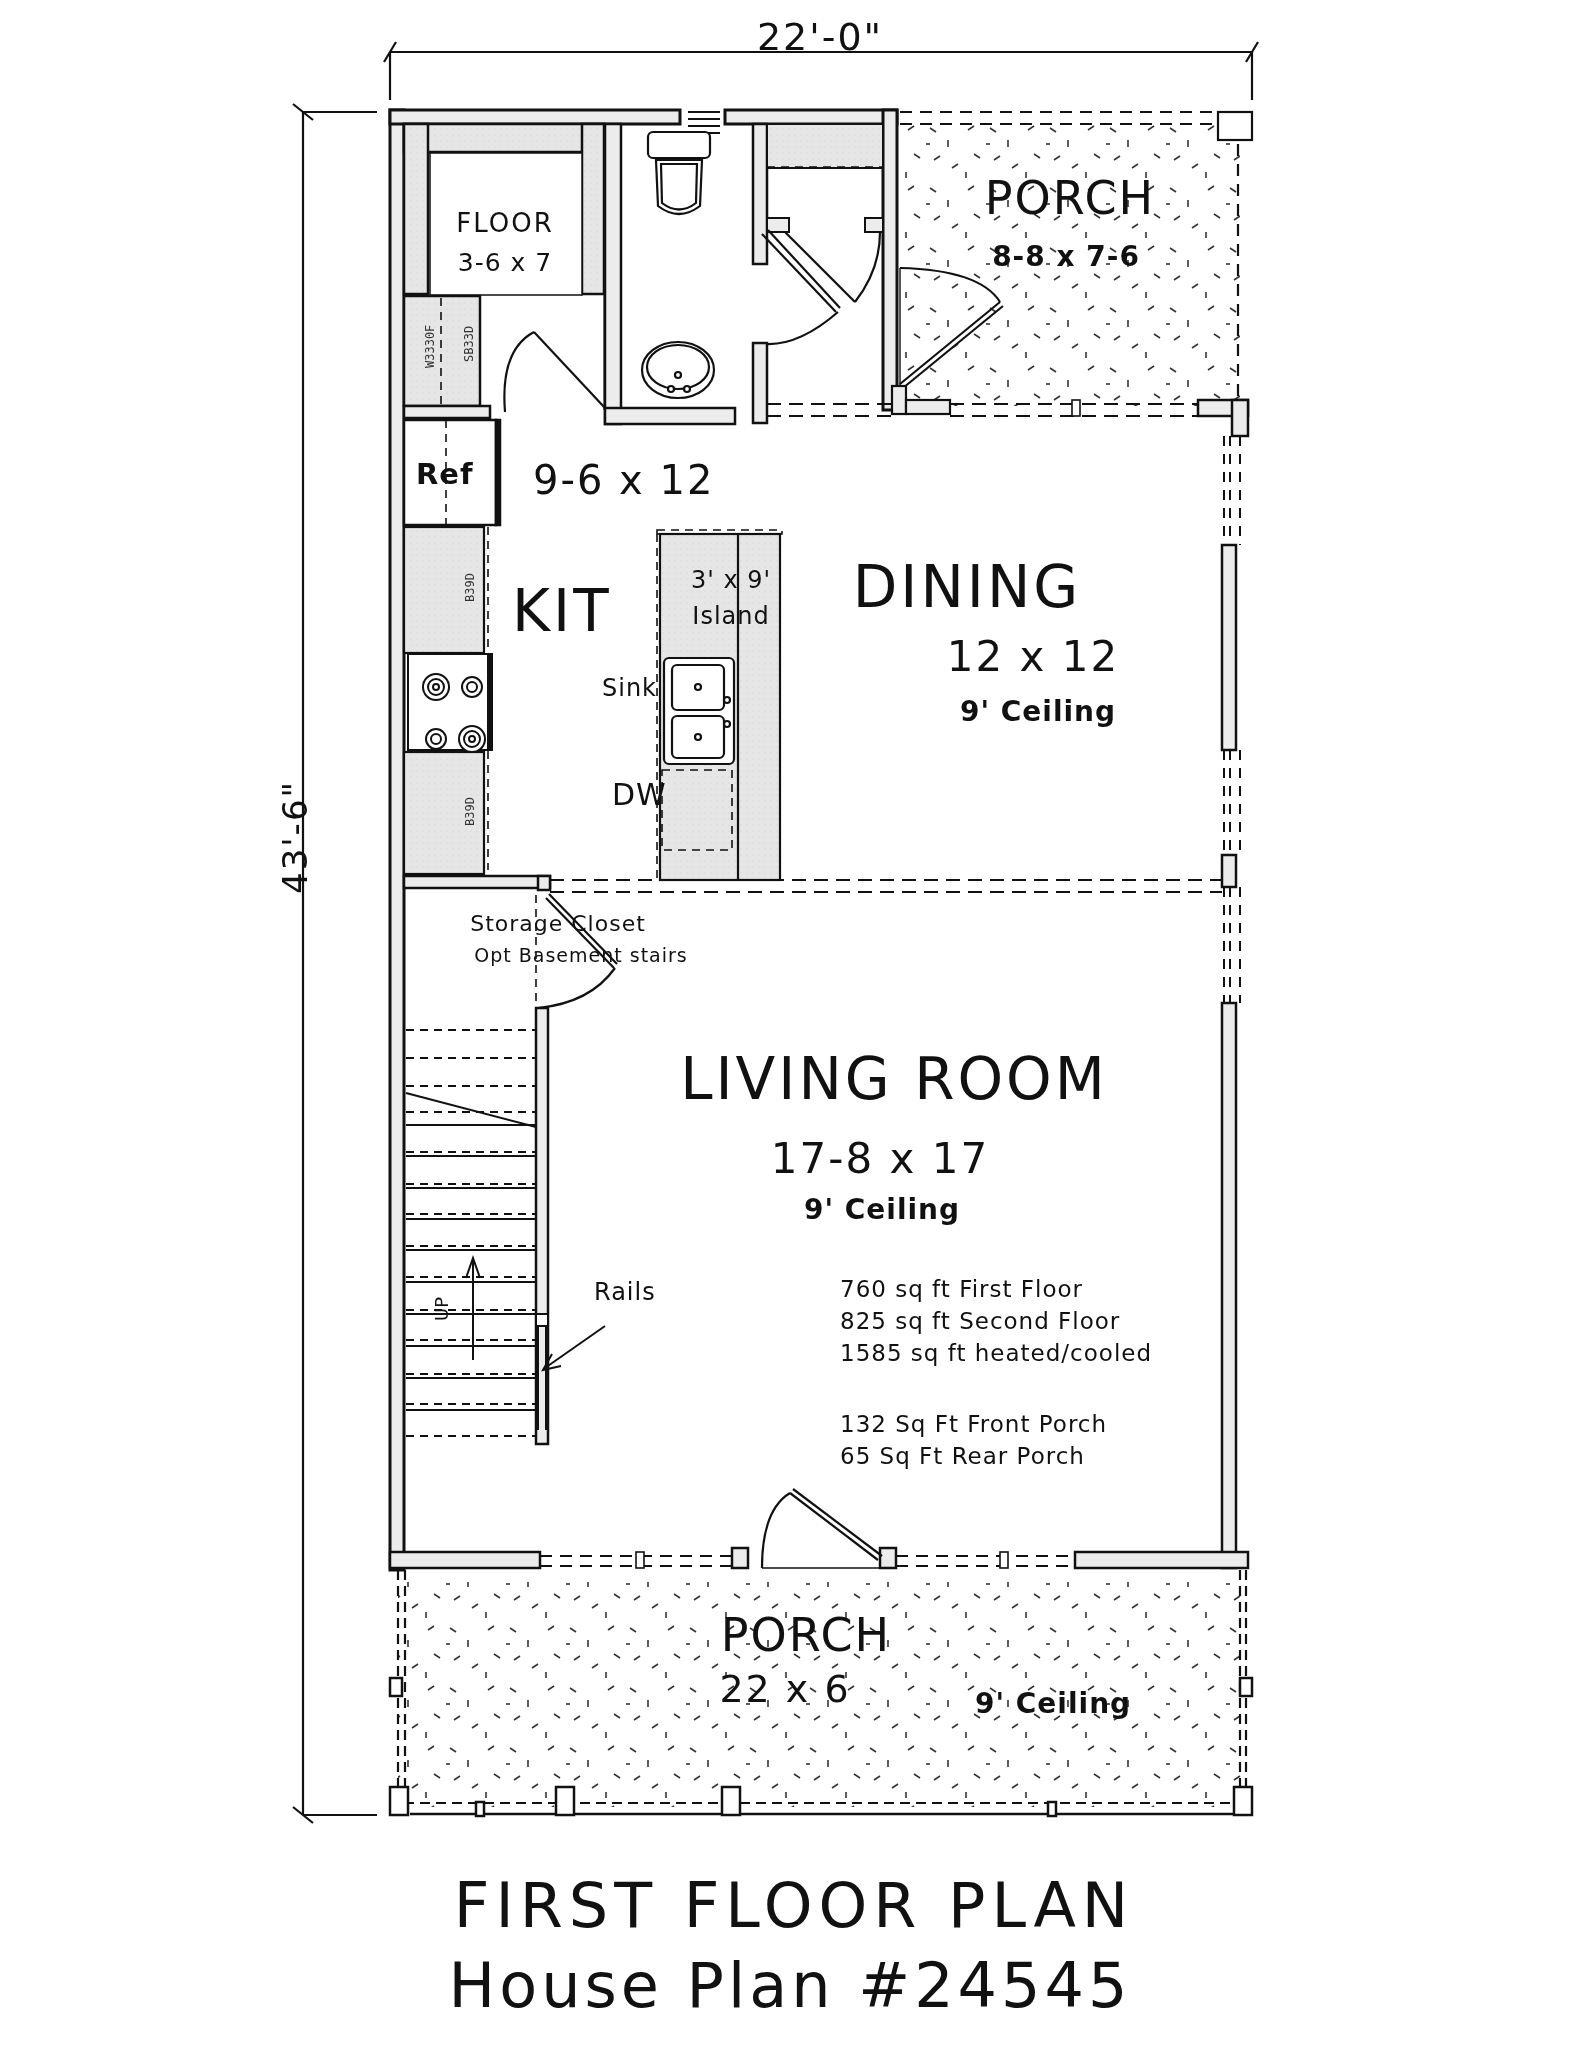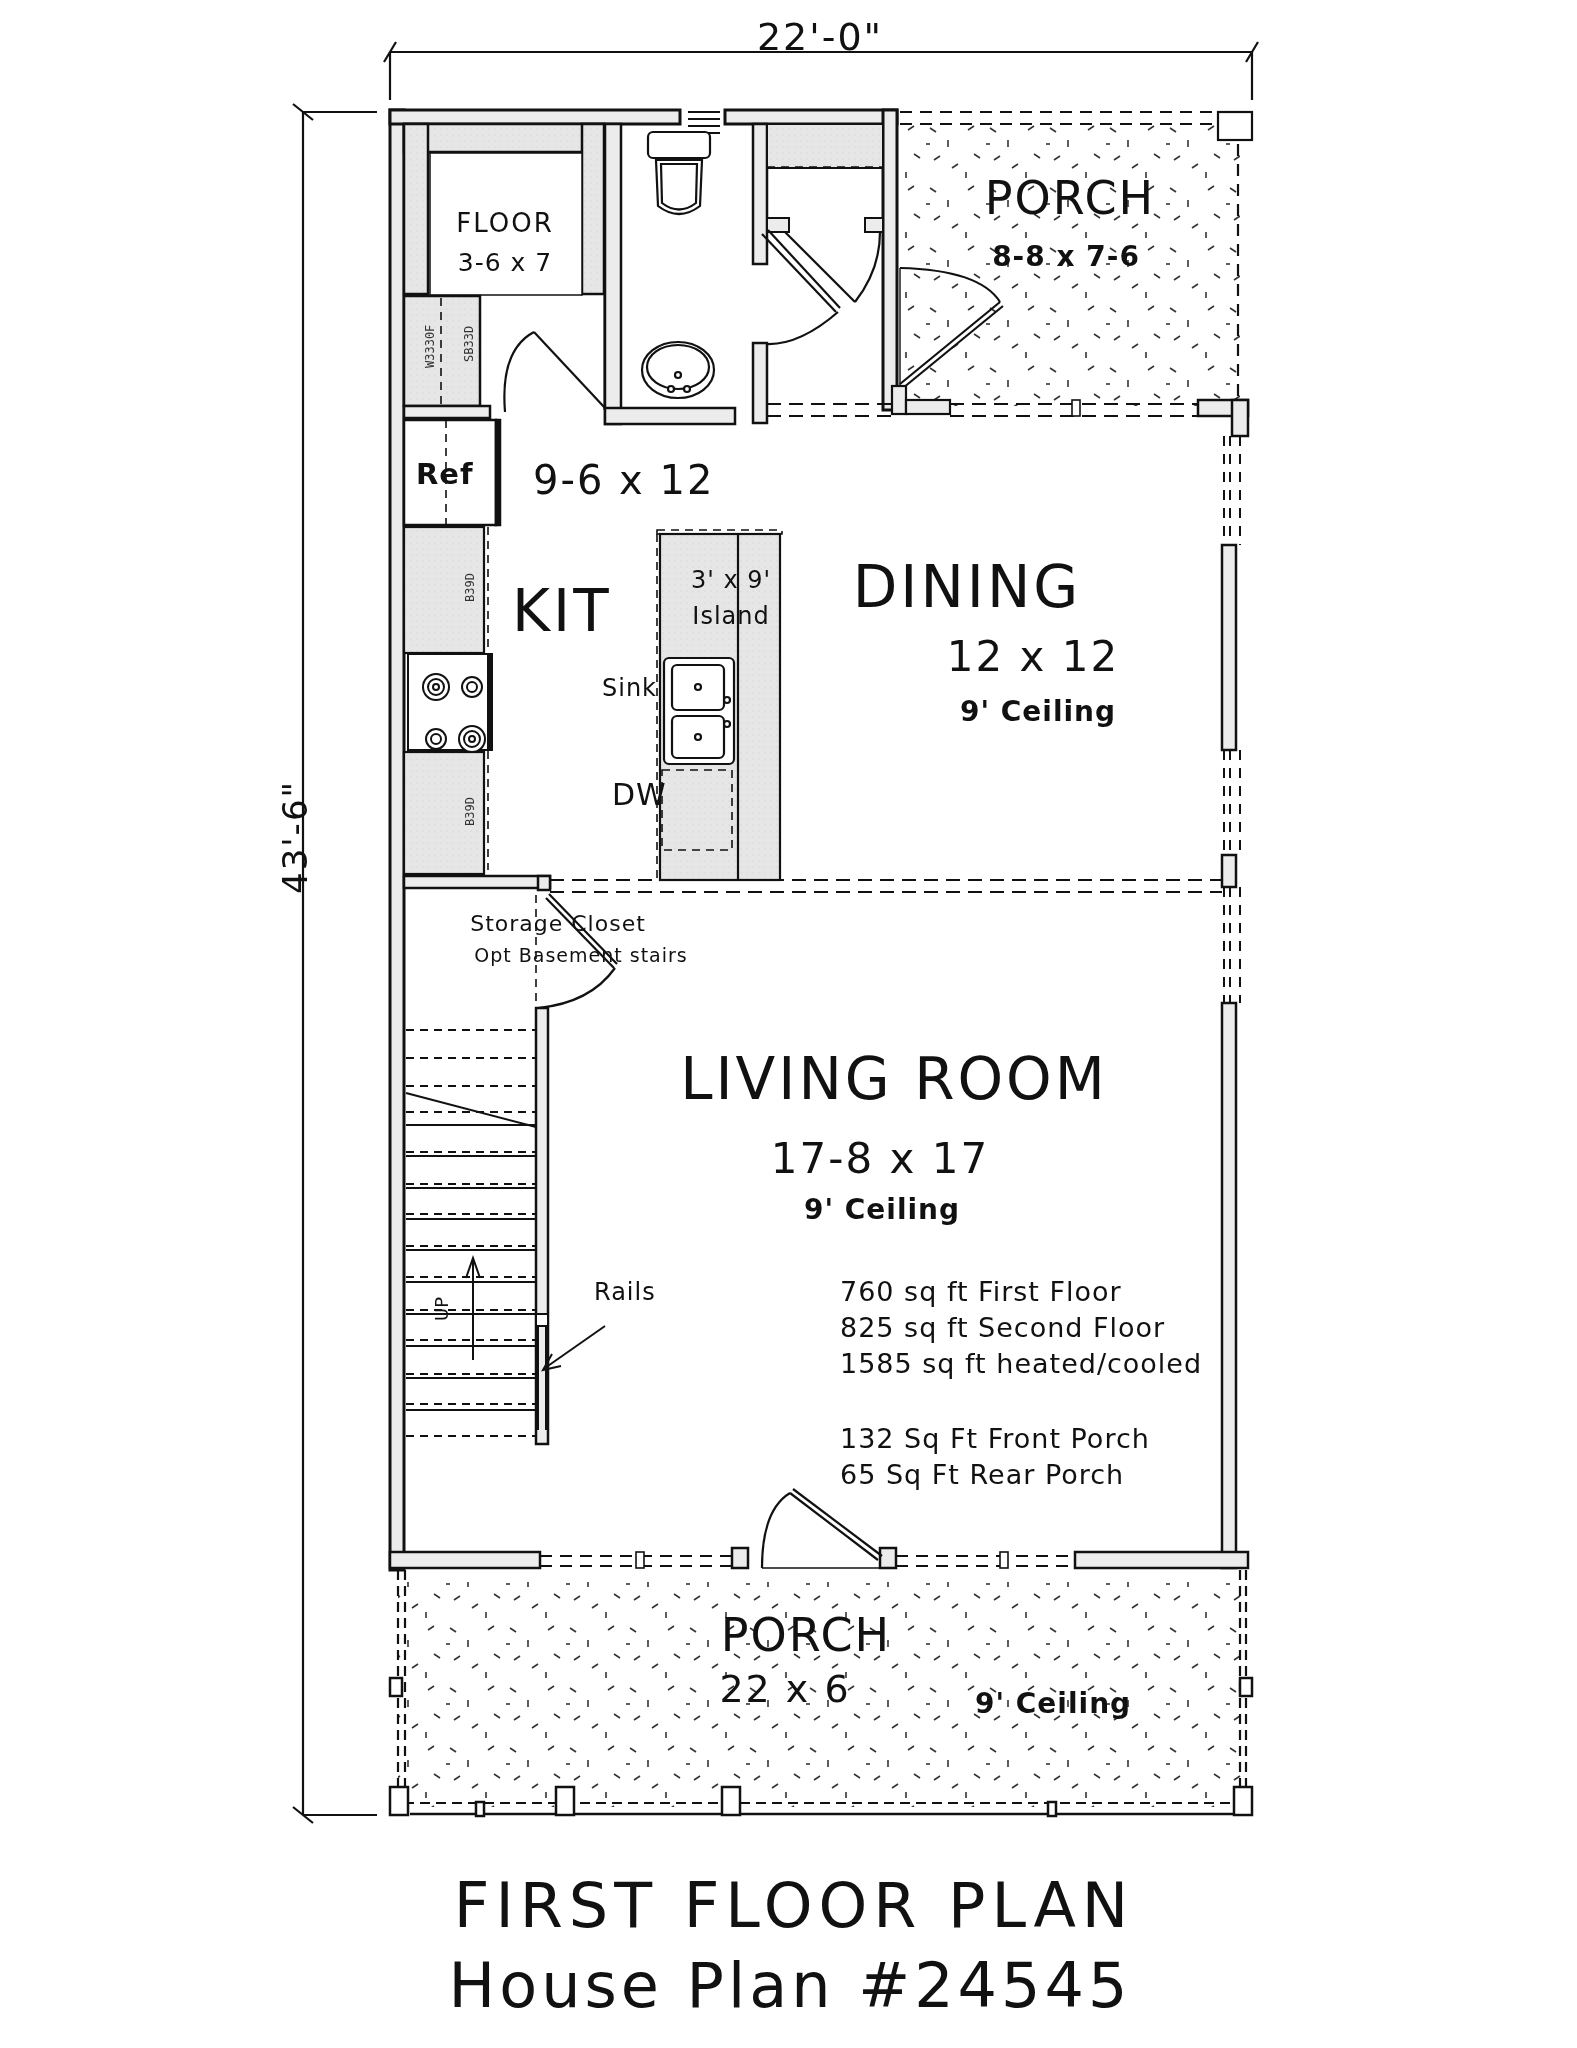--- a/index.html
+++ b/index.html
@@ -7,21 +7,21 @@
   #plan { position:absolute; left:0; top:0; width:1577px; height:2048px; }
   .lbl { position:absolute; white-space:nowrap; color:#111; line-height:1; font-family:"DejaVu Sans", sans-serif; }
   .room-big { font-size:58px; letter-spacing:3px; font-weight:normal; }
   .room-mid { font-size:46px; letter-spacing:2px; }
   .dim { font-size:38px; letter-spacing:2px; }
   .small { font-size:28px; letter-spacing:1px;font-weight:bold; }
   .tiny { font-size:24px; letter-spacing:1px;text-align:center; }
   .cab { font-size:12px; font-family:"DejaVu Sans Mono", monospace; transform:rotate(-90deg); transform-origin:left top; color:#333; }
   .center { transform:translateX(-50%); text-align:center; }
   .title { font-size:62px; letter-spacing:6px; }
-  .stats div { font-size:27px; letter-spacing:1px; margin-bottom:9px; }
+  .stats div { font-size:23px; letter-spacing:1px; margin-bottom:9px; }
 </style>
 </head>
 <body>
 
 <svg id="plan" viewBox="0 0 1577 2048" xmlns="http://www.w3.org/2000/svg">
   <defs>
     <pattern id="hatch" width="60" height="60" patternUnits="userSpaceOnUse">
       <rect width="60" height="60" fill="#fff"></rect>
       <g stroke="#333" stroke-width="1.6">
         <line x1="8" y1="10" x2="14" y2="6"></line>

